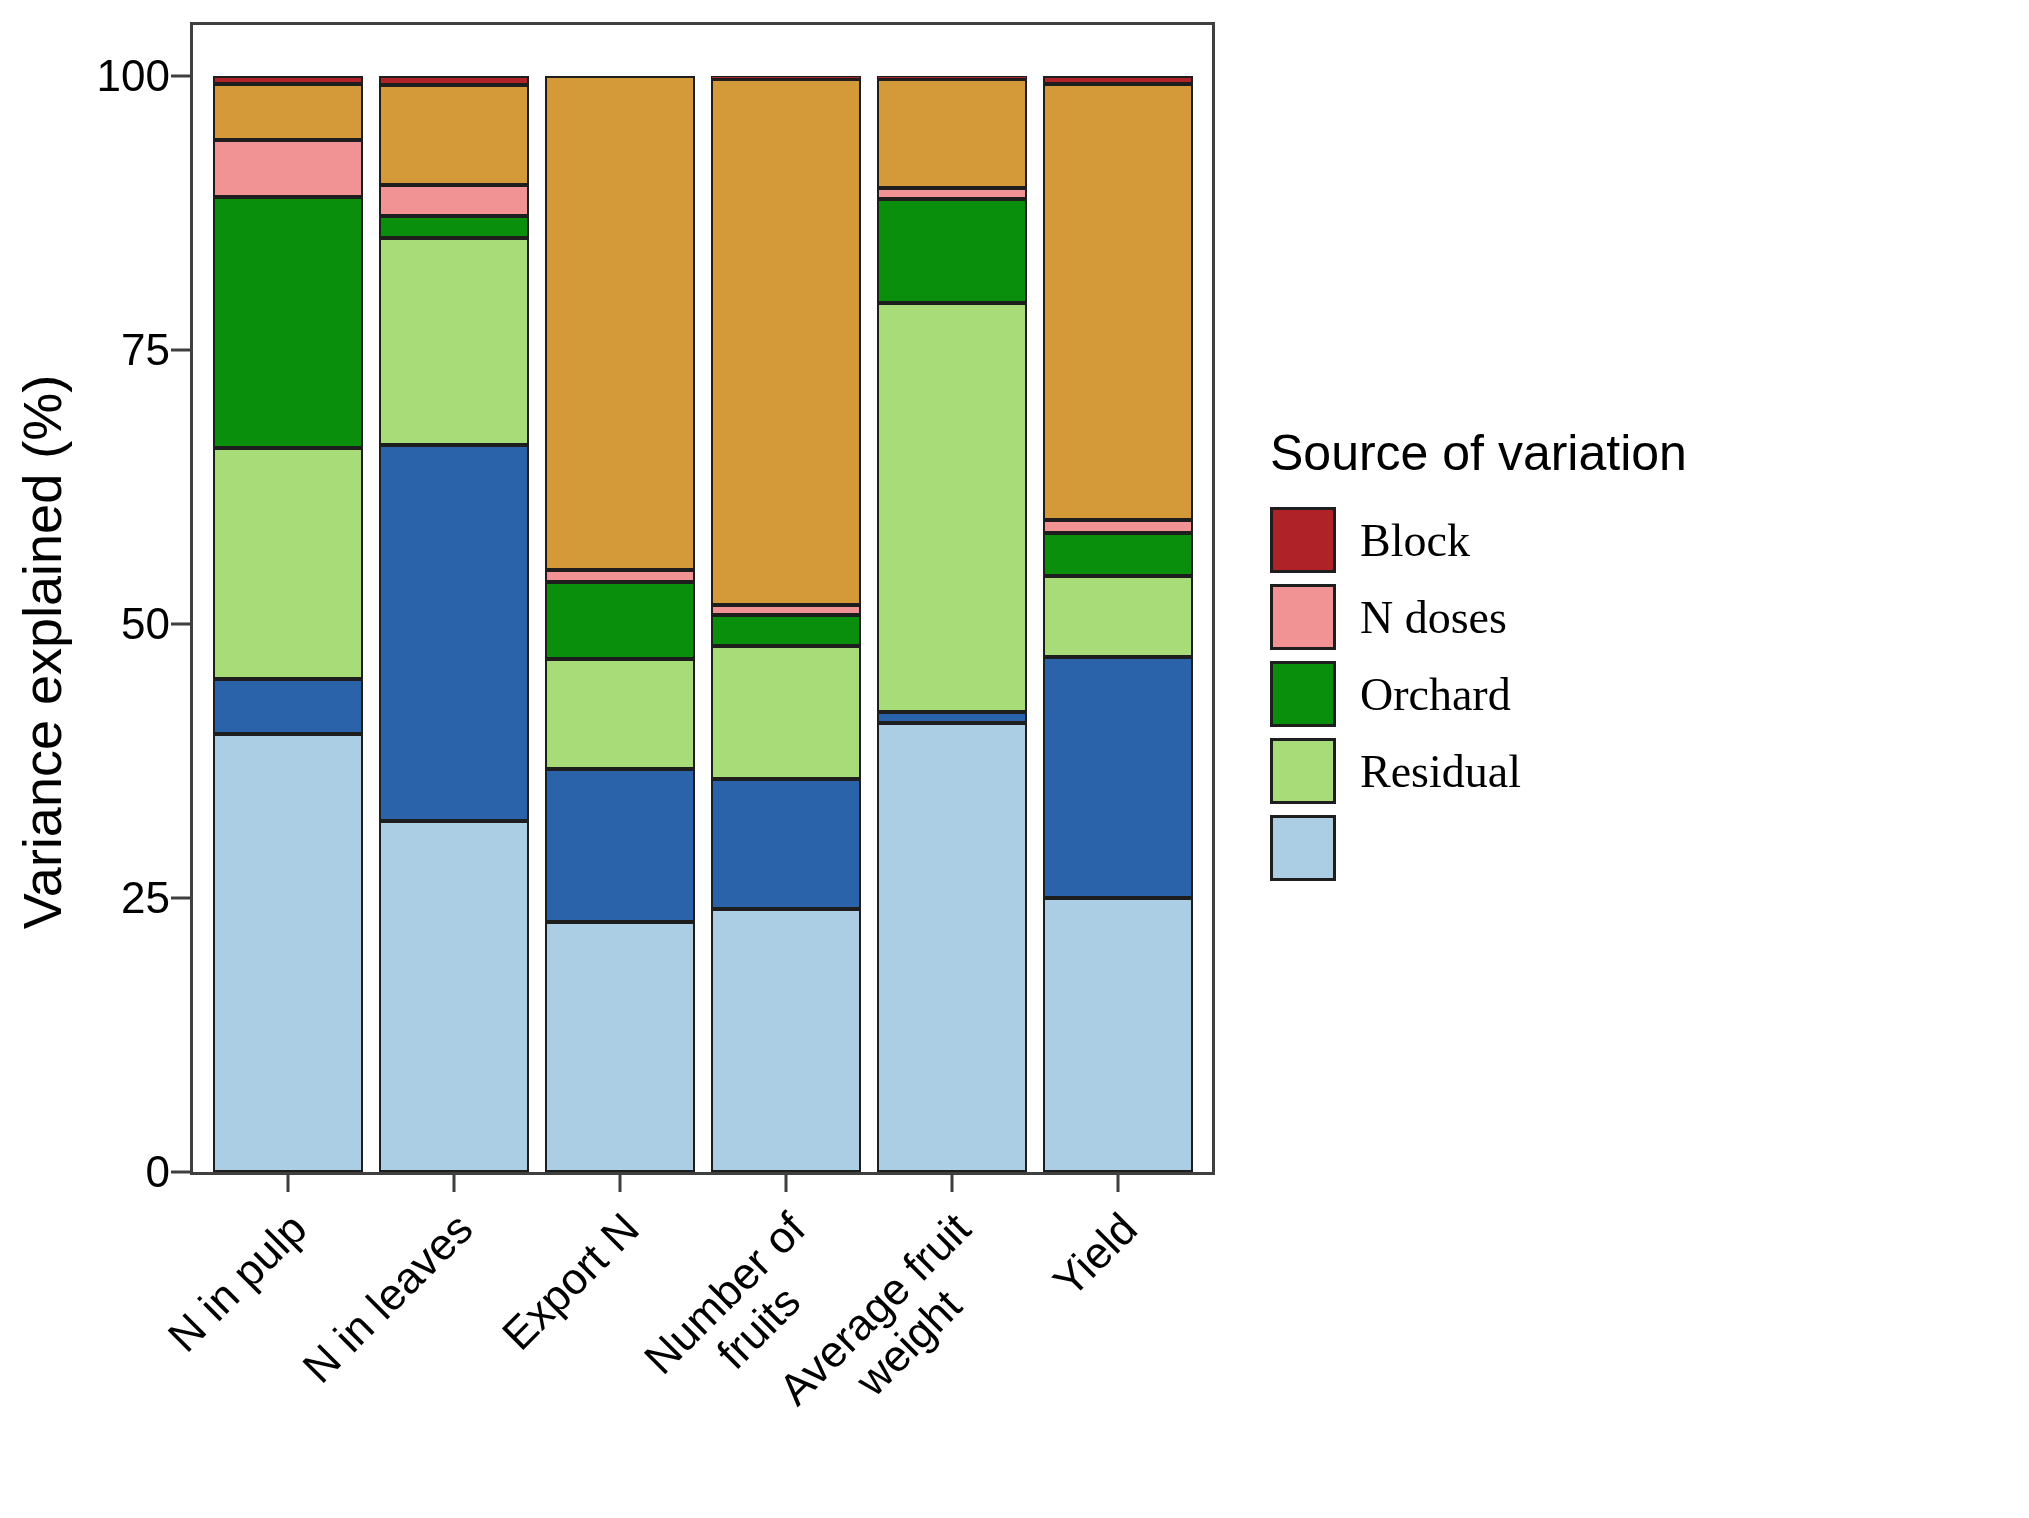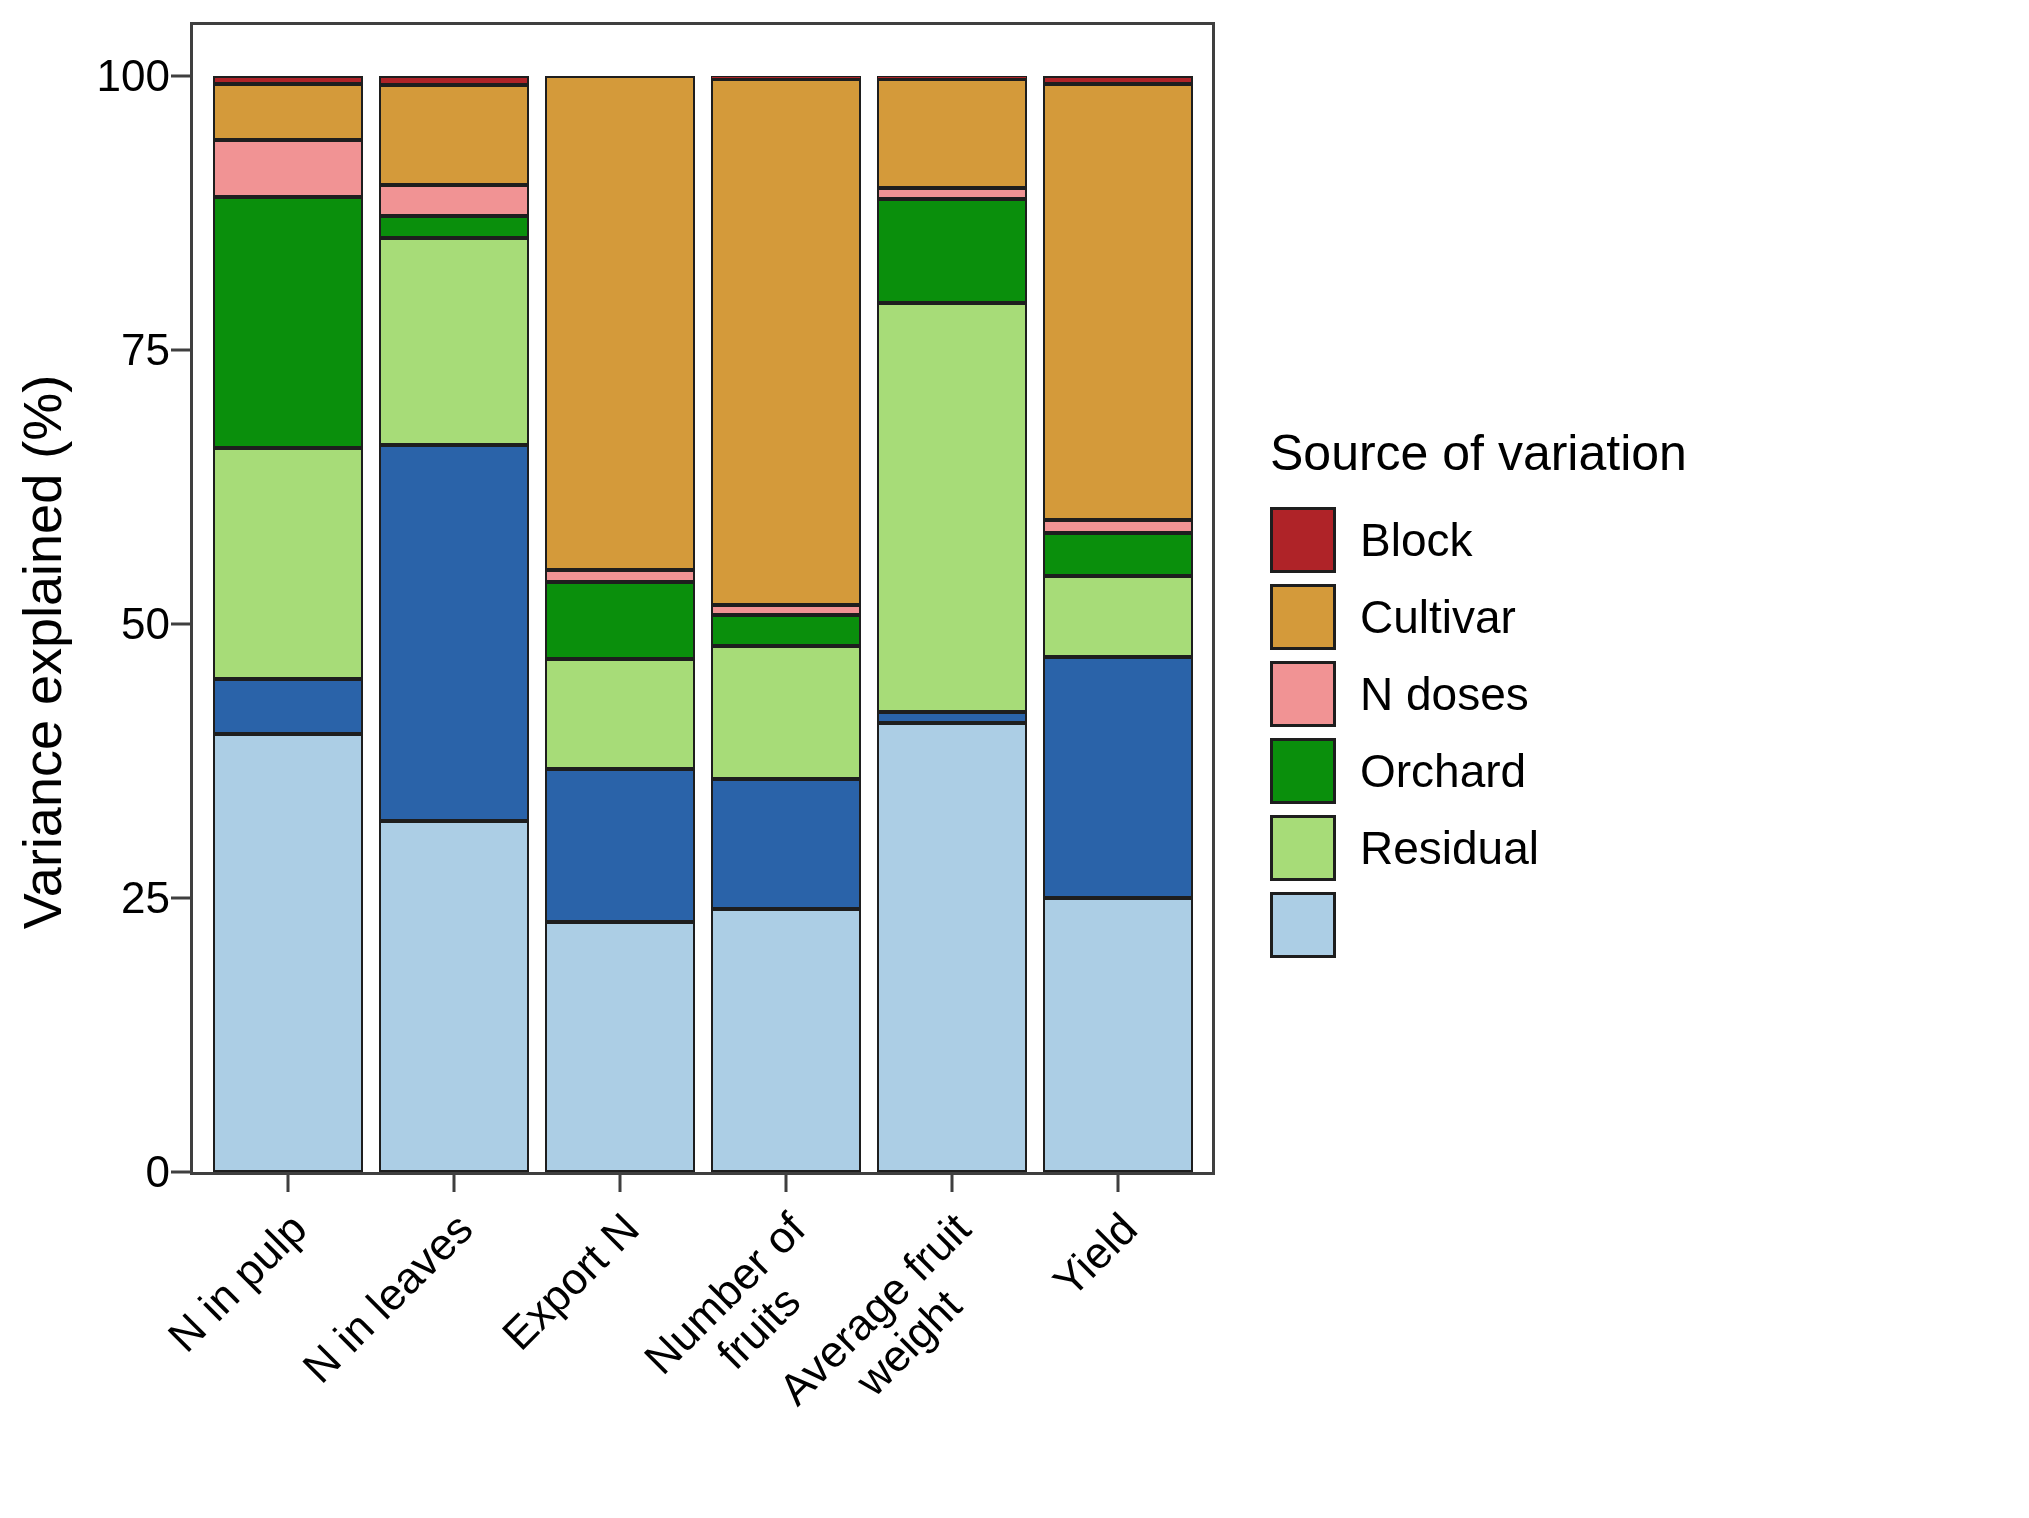--- a/index.html
+++ b/index.html
@@ -93,20 +93,21 @@
   .legend-swatch{
     width:60px;height:60px;
     border:3px solid #1e1e1e;
     box-sizing:content-box;
     flex:0 0 auto;
   }
   .legend-item-label{
     margin-left:24px;
     font-size:46px;
     white-space:nowrap;
+    font-family:Liberation Serif, serif;
   }
 </style>
 </head>
 <body>
 
 <div class="figure">
 
   <div class="y-axis-title">Variance explained (%)</div>
 
   <div class="panel">
@@ -198,24 +199,20 @@
 
 
   <div class="legend">
     <div class="legend-title">Source of variation</div>
     <div id="legend-items">
         <div class="legend-item">
           <div class="legend-swatch" style="background: rgb(175, 35, 40);"></div>
           <div class="legend-item-label">Block</div>
         </div>
         <div class="legend-item">
-          <div class="legend-swatch" style="background: rgb(212, 154, 58);"></div>
-          <div class="legend-item-label">Cultivar</div>
-        </div>
-        <div class="legend-item">
           <div class="legend-swatch" style="background: rgb(241, 147, 148);"></div>
           <div class="legend-item-label">N doses</div>
         </div>
         <div class="legend-item">
           <div class="legend-swatch" style="background: rgb(10, 143, 12);"></div>
           <div class="legend-item-label">Orchard</div>
         </div>
         <div class="legend-item">
           <div class="legend-swatch" style="background: rgb(167, 220, 120);"></div>
           <div class="legend-item-label">Residual</div>

